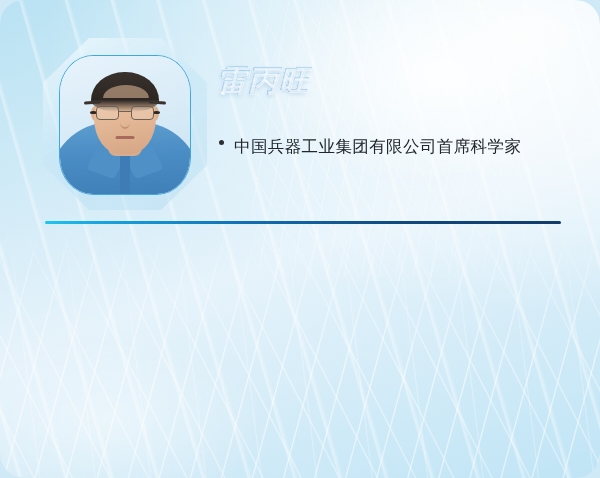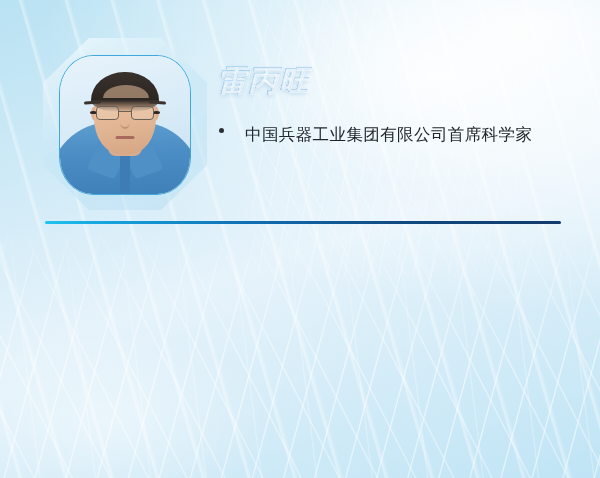--- a/index.html
+++ b/index.html
@@ -1,15 +1,15 @@
 <!DOCTYPE html>
 <html><head>
 <meta charset="utf-8">
 <style>
-  * { box-sizing: border-box; margin: 0; padding: 0; }
+  * { box-sizing: border-box; margin: 0; padding: 0; border-radius: 24px; }
 
   html, body {
     width: 600px;
     height: 478px;
     overflow: hidden;
   }
 
   body {
     font-family: "Liberation Sans", "DejaVu Sans", sans-serif;
     background: #cfe9f6;
@@ -268,22 +268,21 @@
       0 2px 4px rgba(12,104,176,.22);
     background: linear-gradient(180deg, #1686d8 0%, #1686d8 42%, #56b4e8 50%, #0b72c6 58%, #0b72c6 100%);
     -webkit-background-clip: text;
     background-clip: text;
     -webkit-text-fill-color: transparent;
   }
 
   .subtitle-row {
     display: flex;
     align-items: flex-start;
-    margin-top: 24px;
-    gap: 11px;
+    margin-top: 36px;
   }
 
   .bullet-dot {
     flex: 0 0 auto;
     width: 5px;
     height: 5px;
     border-radius: 50%;
     background: #2b2f33;
     margin: 9px 10px 0 2px;
   }

